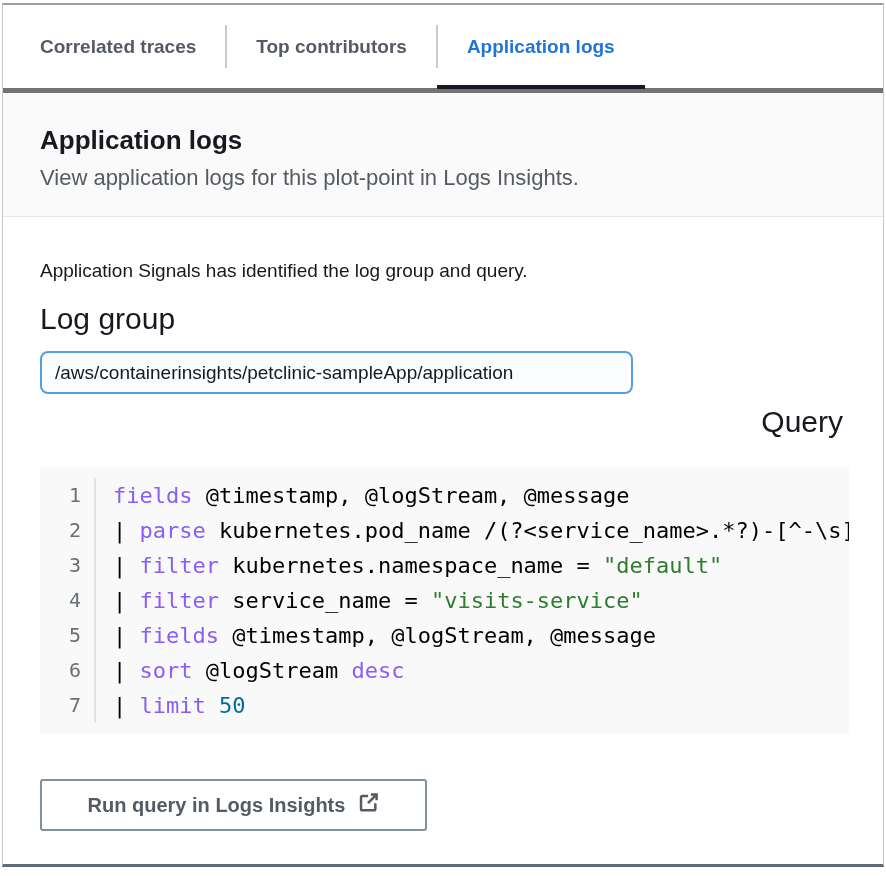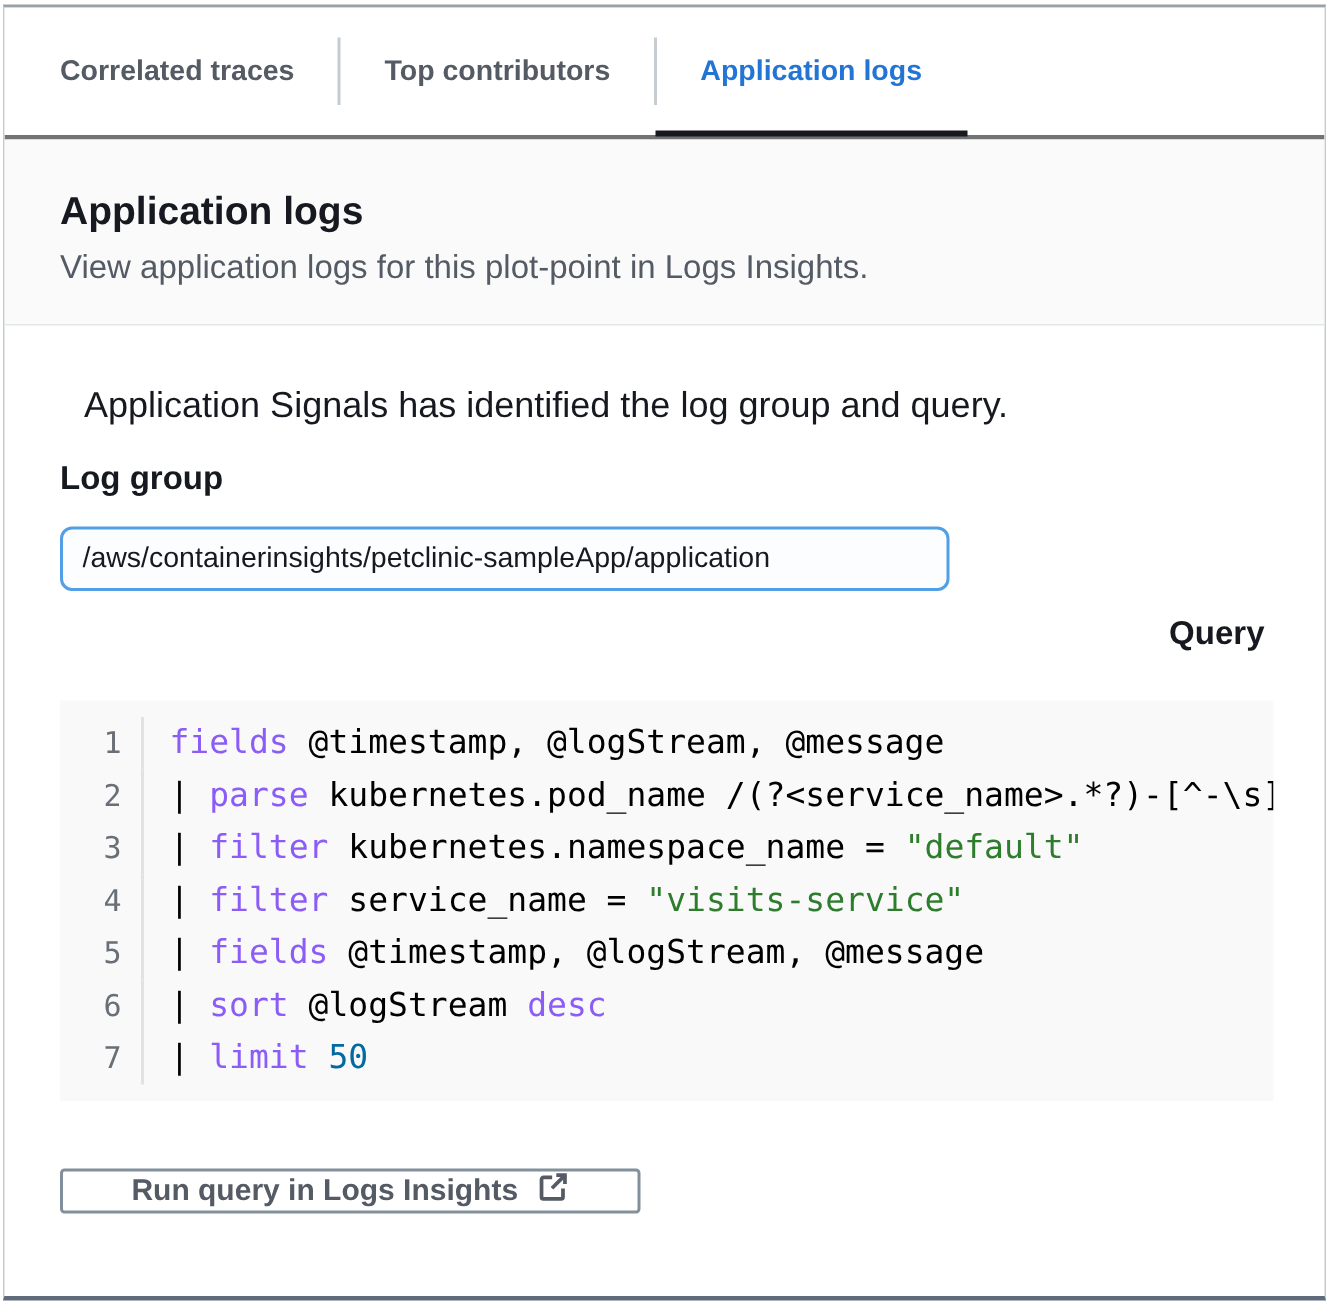--- a/index.html
+++ b/index.html
@@ -19,21 +19,21 @@
     background: #fff;
     overflow: hidden;
   }
   
   .tabbar {
     height: 88px;
     display: flex;
     align-items: stretch;
     padding-left: 7px;
     background: #fff;
-    border-bottom: 3px solid #737373;
+    border-bottom: 5px solid #737373;
   }
   .tab {
     position: relative;
     display: flex;
     align-items: center;
     padding: 0 30px;
     font-size: 19px;
     font-weight: 700;
     color: #545b64;
     cursor: pointer;
@@ -68,27 +68,27 @@
   }
   .panel-desc {
     margin: 0;
     font-size: 22px;
     color: #545b64;
     line-height: 20px;
   }
   
   .main { padding: 42px 40px 0 37px; }
   .intro {
-    margin: 0 0 22px 16px;
-    font-size: 24px;
+    margin: 0 0 22px 0;
+    font-size: 19px;
     line-height: 23px;
   }
   .section-heading {
-    font-size: 22px;
-    font-weight: 700;
+    font-size: 30px;
+    font-weight: 400;
     line-height: 30px;
     margin: 0 0 17px 0;
   }
   .section-heading.query-heading { margin: 13px 0 30px 0; text-align: right; }
   .log-input {
     display: block;
     width: 593px;
     height: 43px;
     border: 2px solid #539fe5;
     border-radius: 8px;
@@ -129,21 +129,21 @@
     flex: 1 1 auto;
   }
   .tok-keyword { color: #8b5cf6; }
   .tok-string  { color: #2d7d2d; }
   .tok-number  { color: #0369a1; }
   .tok-plain   { color: #000000; }
   
   .run-btn {
     margin-top: 45px;
     width: 387px;
-    height: 30px;
+    height: 52px;
     display: inline-flex;
     align-items: center;
     justify-content: center;
     gap: 13px;
     background: #fff;
     border: 2px solid #828f9c;
     border-radius: 3px;
     color: #545b64;
     font-family: "Liberation Sans", sans-serif;
     font-size: 20px;

